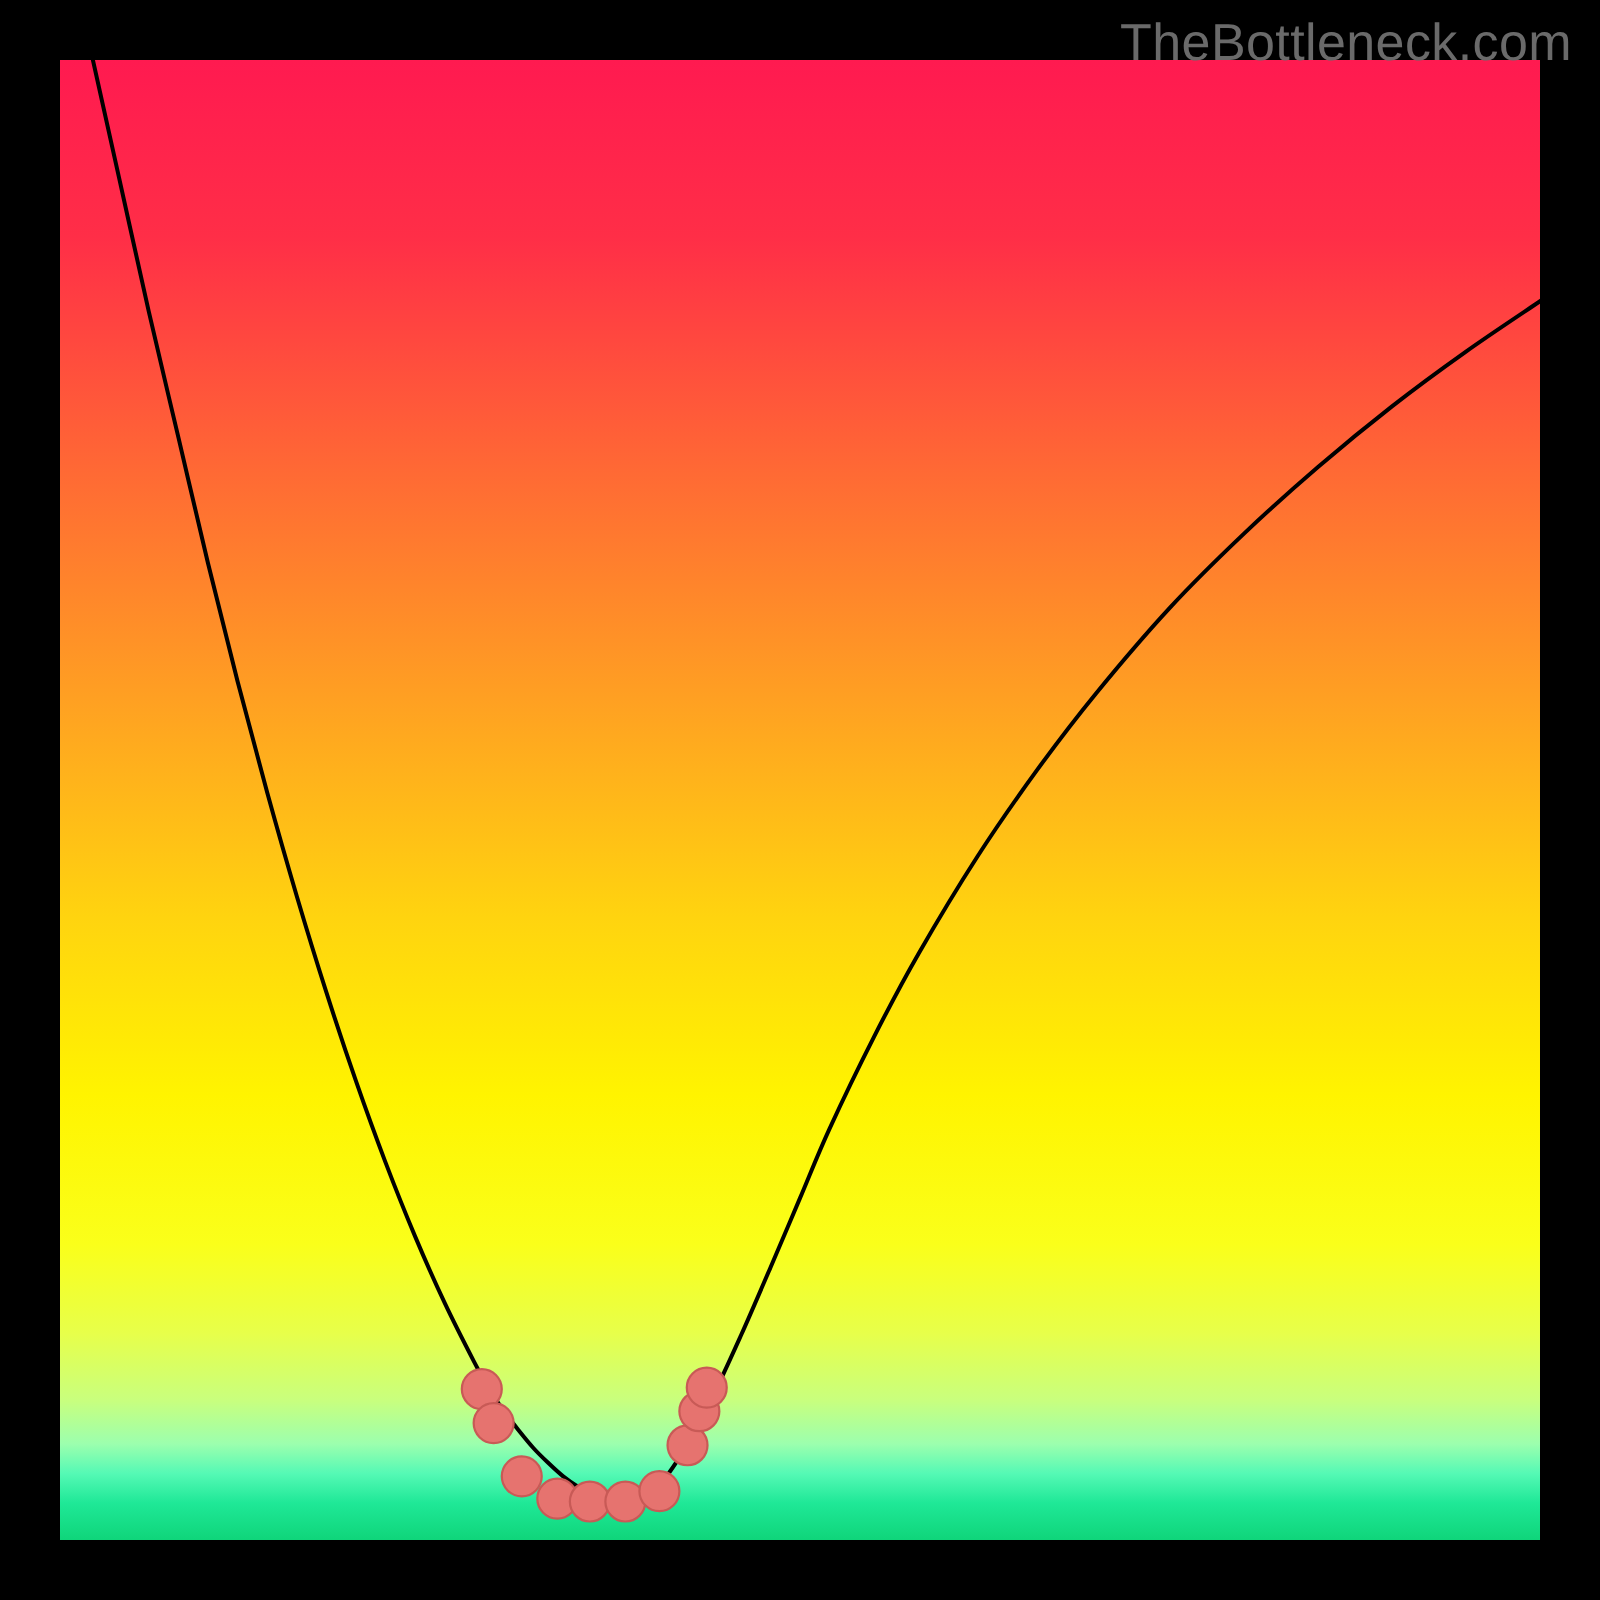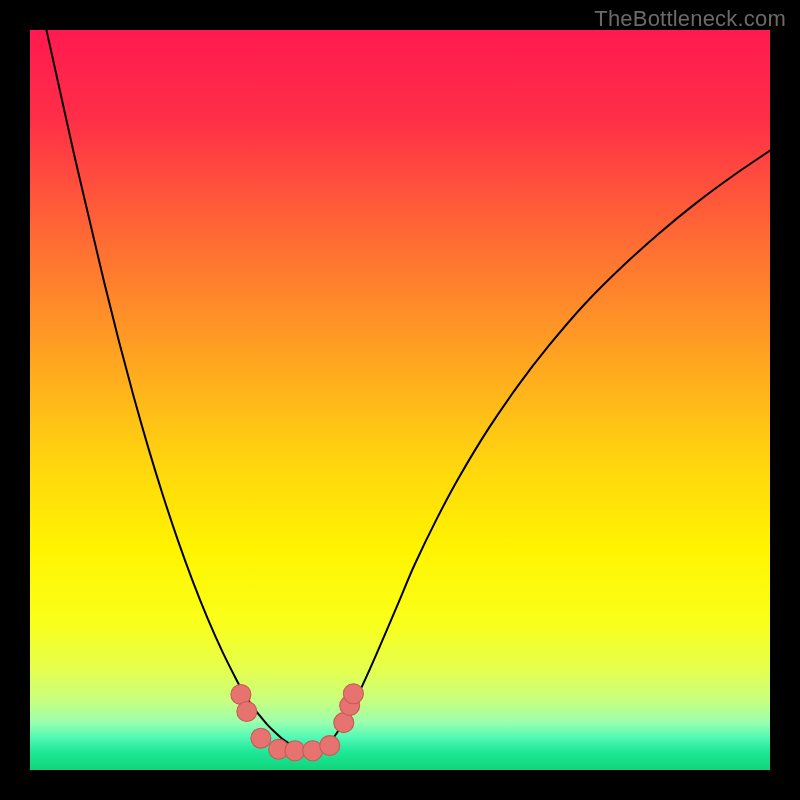--- a/index.html
+++ b/index.html
@@ -26,21 +26,21 @@
   }
   .grad {
     position: absolute;
     inset: 0;
   }
   .watermark {
     position: absolute;
     top: 6px;
     right: 14px;
     color: #6a6a6a;
-    font-size: 22px;
+    font-size: 26px;
     letter-spacing: 0.2px;
     font-weight: 400;
     user-select: none;
   }
   svg.curves {
     position: absolute;
     inset: 0;
   }
 </style>
 </head>

